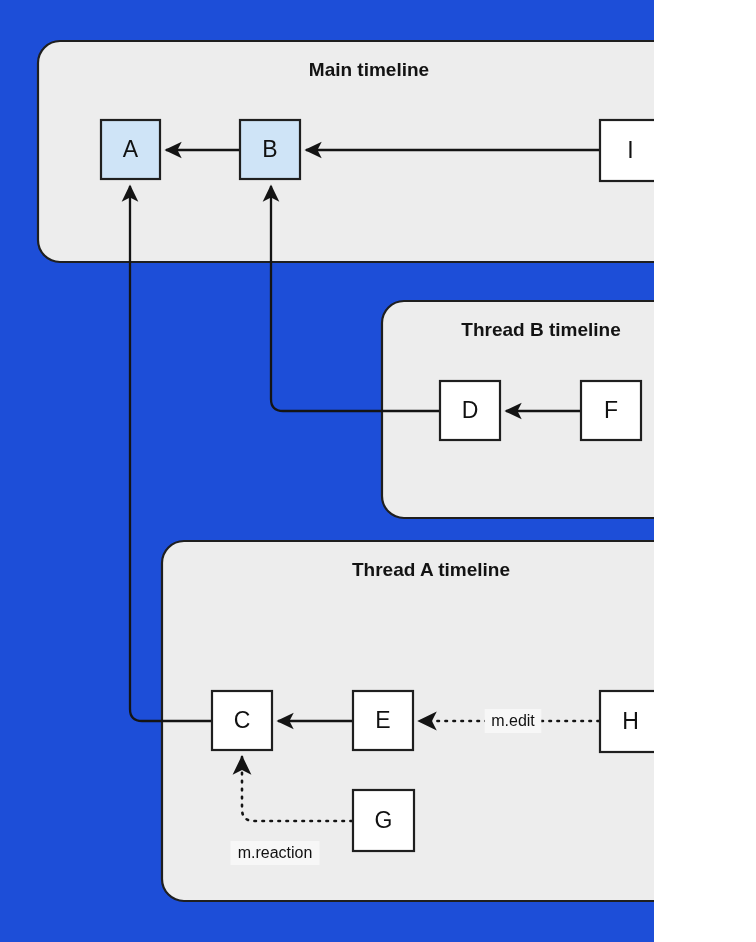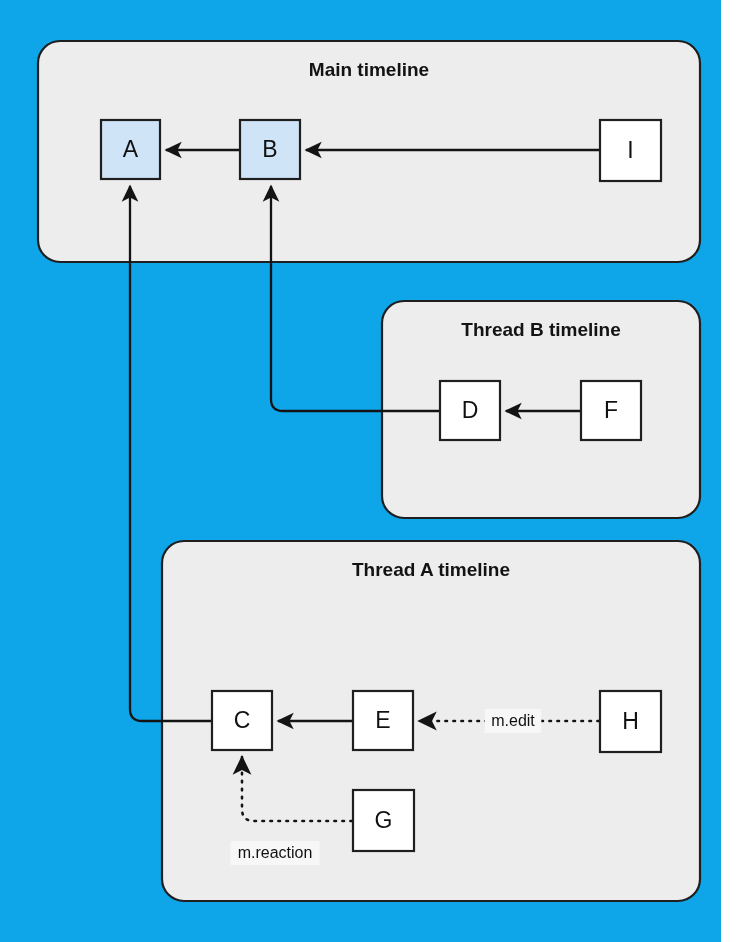--- a/index.html
+++ b/index.html
@@ -2,23 +2,23 @@
 <html><head>
 <meta charset="utf-8">
 <style>
   html, body {
     margin: 0;
     padding: 0;
     background: #ffffff;
   }
   #canvas {
     position: relative;
-    width: 721px;
+    width: 654px;
     height: 942px;
-    background: #0ea5e9;
+    background: #1d4ed8;
     font-family: "Liberation Sans", sans-serif;
     overflow: hidden;
   }
   svg#diagram {
     position: absolute;
     left: 0;
     top: 0;
     width: 756px;
     height: 942px;
   }

